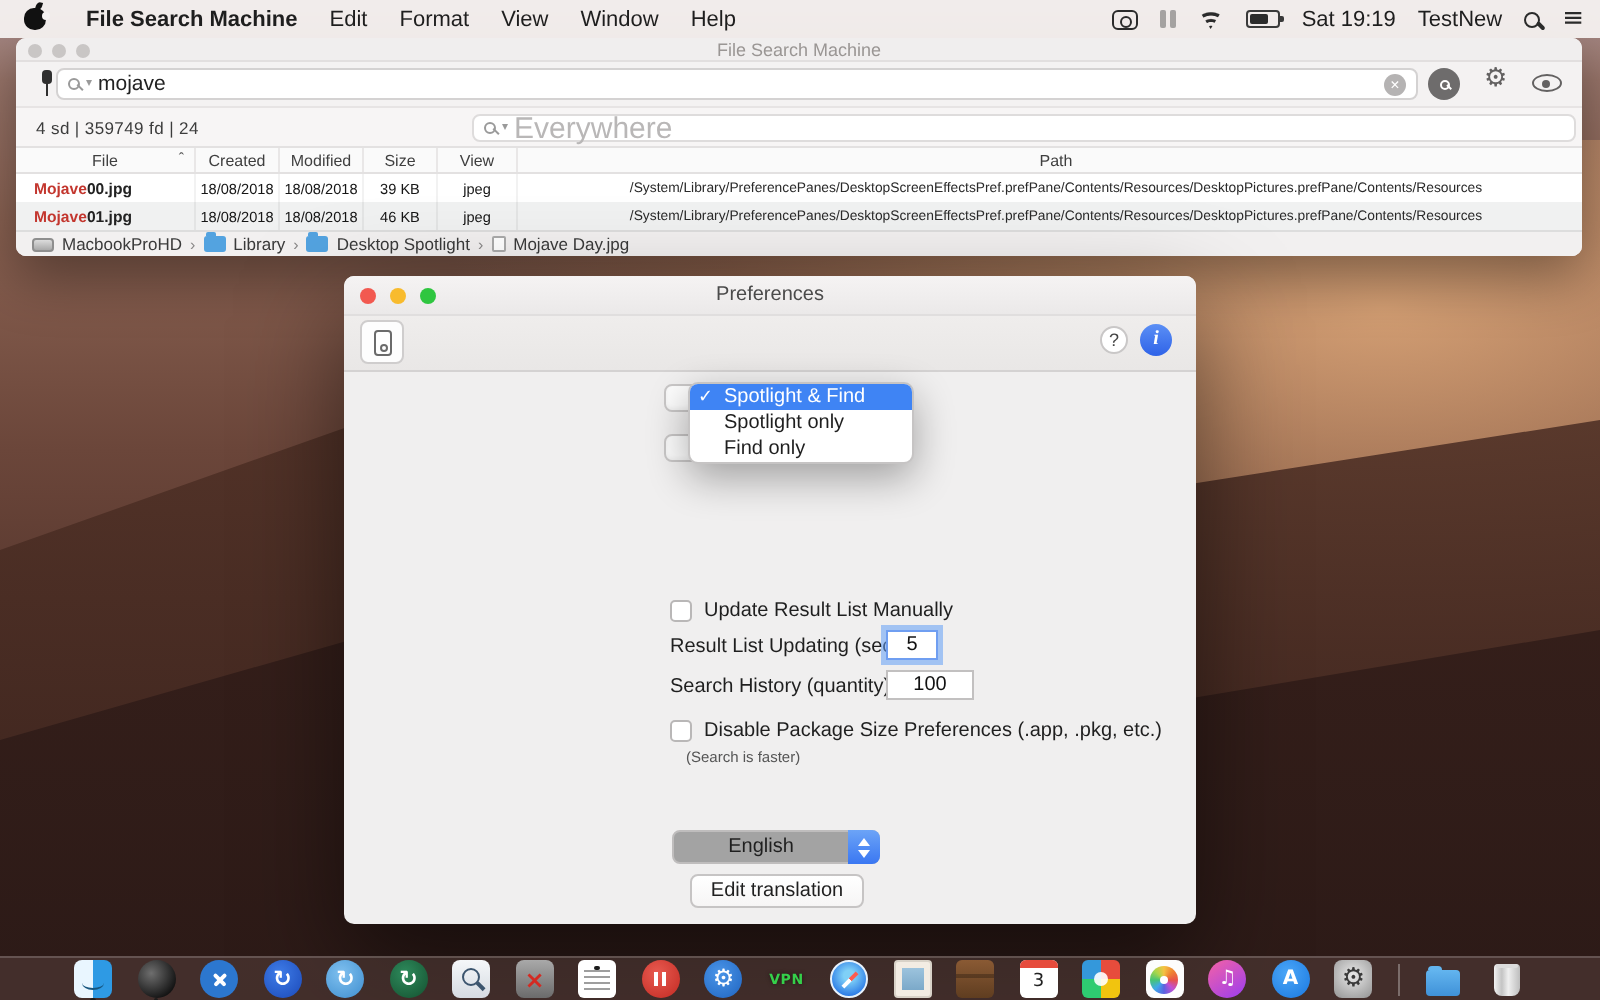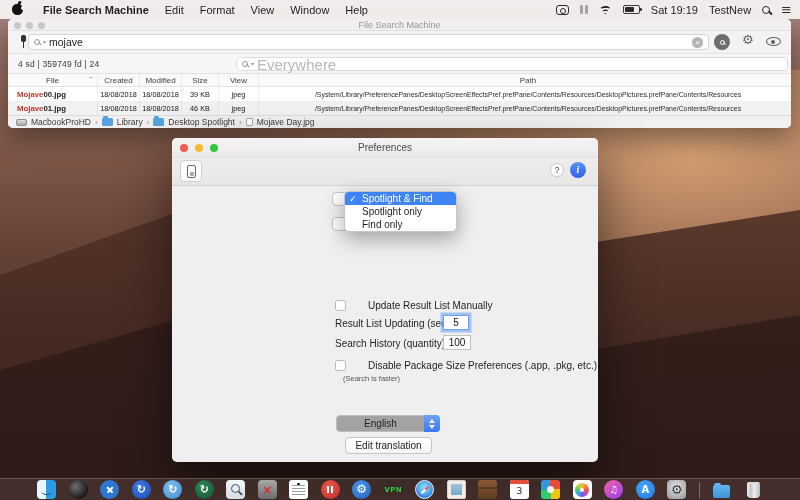--- a/index.html
+++ b/index.html
@@ -112,29 +112,29 @@
   .pf-body { position:relative; height:275px; }
 
   .popup-stub { position:absolute; width:14px; height:14px; background:#fdfdfd; border:1px solid #c9c7c7; border-radius:4px 0 0 4px; box-shadow:inset 0 -1px 2px rgba(0,0,0,.05); }
   .stub1 { left:160px; top:6px; } .stub2 { left:160px; top:31px; }
   .dropdown-menu { position:absolute; left:172px; top:5px; width:113px; background:#fff; border:1px solid #c6c4c4;
     border-radius:5px; box-shadow:0 7px 20px rgba(0,0,0,.33); overflow:hidden; }
   .dd-item { height:13px; display:flex; align-items:center; font-size:10px; padding-left:17px; position:relative; color:#1f1f1f; }
   .dd-item.sel { background:#3f84f4; color:#fff; }
   .dd-check { position:absolute; left:4px; font-size:9px; }
 
-  .cb-row { position:absolute; left:163px; display:flex; align-items:center; gap:22px; }
+  .cb-row { position:absolute; left:163px; display:flex; align-items:center; gap:6px; }
   .checkbox { width:11px; height:11px; background:#fff; border:1px solid #b9b7b7; border-radius:2.5px; flex:none; }
   .cb1 { top:114px; } .cb2 { top:174px; }
   .cb-note { position:absolute; left:171px; top:188px; font-size:7.5px; color:#555; }
   .fld-label { position:absolute; left:163px; font-size:10px; color:#1f1f1f; }
   .lbl-result { top:132px; } .lbl-history { top:152px; }
   .num-field { position:absolute; width:26px; height:15px; background:#fff; border:1px solid #c2c0c0; text-align:center; font-size:10px; font-family:inherit; outline:none; color:#111; }
   .fld-result { left:271px; top:129px; border:1px solid #6f9ef1; box-shadow:0 0 0 2.5px rgba(98,158,245,.55); }
-  .fld-history { left:271px; top:149px; width:28px; }
+  .fld-history { left:271px; top:149px; width:44px; }
 
   .lang-popup { position:absolute; left:164px; top:229px; width:104px; height:17px; background:#a3a3a3; border:1px solid #bfbdbd;
     border-radius:4px; display:flex; align-items:center; }
   .lang-popup .val { flex:1; text-align:center; font-size:10px; color:#1f1f1f; }
   .lang-cap { width:16px; height:17px; margin:-1px -1px -1px 0; border-radius:0 4px 4px 0;
     background:linear-gradient(180deg,#6ca4f7,#3a77f2); position:relative; }
   .lang-cap::before { content:''; position:absolute; left:5px; top:3.5px; border-left:3px solid transparent; border-right:3px solid transparent; border-bottom:4px solid #fff; }
   .lang-cap::after { content:''; position:absolute; left:5px; bottom:3.5px; border-left:3px solid transparent; border-right:3px solid transparent; border-top:4px solid #fff; }
   .btn-edit-tr { position:absolute; left:173px; top:251px; width:87px; height:17px; background:linear-gradient(180deg,#fff,#f6f5f5);
     border:1px solid #c6c4c4; border-radius:4px; font-size:10px; color:#1f1f1f; text-align:center; line-height:16px; }

